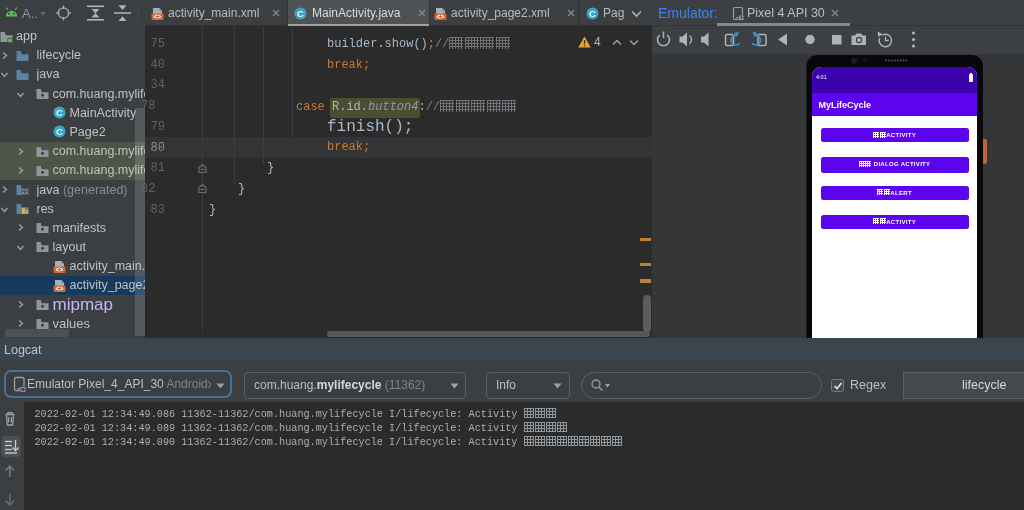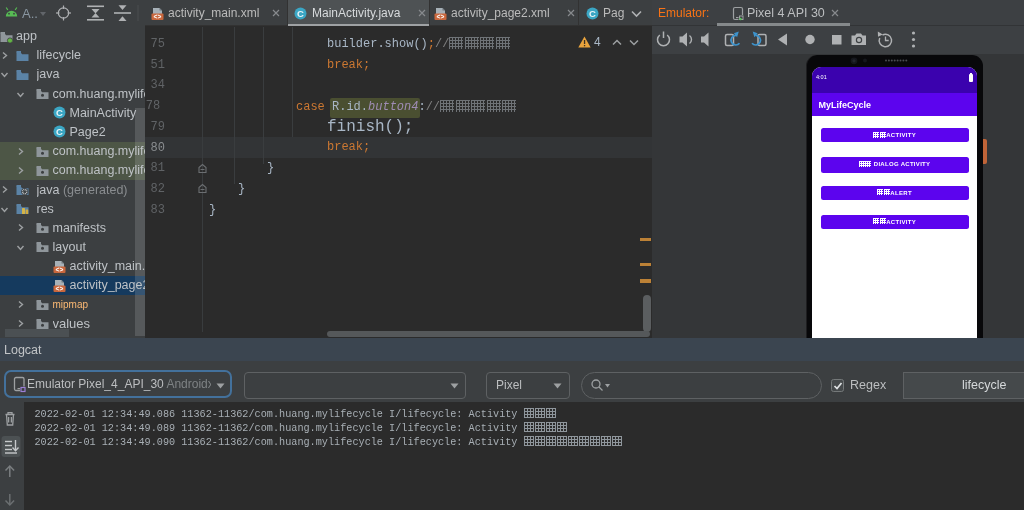--- a/index.html
+++ b/index.html
@@ -155,21 +155,21 @@
     </svg>
 <div class="a" style="left:69.5px;top:277.3px;width:75.0px;height:16px;line-height:16px;overflow:hidden;white-space:nowrap;color:#bec2c6;font-size:12.5px">activity_page2.xml</div>
 <svg class="a" style="left:16px;top:299.98px" width="9" height="9">
       <polyline points="3,1.5 6.5,4.5 3,7.5" fill="none" stroke="#9da0a2" stroke-width="1.4"></polyline>
     </svg>
 <svg class="a" style="left:35.5px;top:297.98px" width="13" height="13">
       <path d="M0.5 3.5 h4.2 l1.4 1.8 h6.4 v6.7 h-12 z" fill="#8f969b"></path>
       <rect x="0.5" y="2" width="4.5" height="2" fill="#8f969b"></rect>
       <circle cx="6.5" cy="8.3" r="1.5" fill="#3b3e40"></circle>
     </svg>
-<div class="a" style="left:52.5px;top:296.5px;width:92.0px;height:16px;line-height:16px;overflow:hidden;white-space:nowrap;color:#fdba74;font-size:10px">mipmap</div>
+<div class="a" style="left:52.5px;top:296.5px;width:92.0px;height:16px;line-height:16px;overflow:hidden;white-space:nowrap;color:#c4b5fd;font-size:17px">mipmap</div>
 <svg class="a" style="left:16px;top:319.15000000000003px" width="9" height="9">
       <polyline points="3,1.5 6.5,4.5 3,7.5" fill="none" stroke="#9da0a2" stroke-width="1.4"></polyline>
     </svg>
 <svg class="a" style="left:35.5px;top:317.15000000000003px" width="13" height="13">
       <path d="M0.5 3.5 h4.2 l1.4 1.8 h6.4 v6.7 h-12 z" fill="#8f969b"></path>
       <rect x="0.5" y="2" width="4.5" height="2" fill="#8f969b"></rect>
       <circle cx="6.5" cy="8.3" r="1.5" fill="#3b3e40"></circle>
     </svg>
 <div class="a" style="left:52.5px;top:315.7px;width:92.0px;height:16px;line-height:16px;overflow:hidden;white-space:nowrap;color:#bec2c6;font-size:13px">values</div>
 <div class="a" style="left:135px;top:108px;width:9.5px;height:228px;background:rgba(205,212,210,0.18)"></div>
@@ -216,27 +216,27 @@
       <circle cx="6.5" cy="6.5" r="6" fill="#3ba6c4"></circle>
       <text x="6.5" y="10" font-size="9.5" font-weight="bold" fill="#eaf4f7" text-anchor="middle" font-family="Liberation Sans">C</text>
     </svg>
 
 <div class="a" style="left:603px;top:5px;width:24px;height:16px;line-height:16px;overflow:hidden;white-space:nowrap;color:#bbbbbb;font-size:12px">Pag</div>
 <svg class="a" style="left:630px;top:9px" width="13" height="10">
       <polyline points="2,2.5 6.5,7 11,2.5" fill="none" stroke="#afb1b3" stroke-width="1.6"></polyline>
     </svg>
 <div class="a" style="left:144.5px;top:137.2px;width:507px;height:20.7px;background:#323436"></div>
 <div class="a mono" style="left:141px;top:36.0px;width:24px;height:16px;line-height:16px;text-align:right;color:#606366;font-size:12px">75</div>
-<div class="a mono" style="left:141px;top:56.7px;width:24px;height:16px;line-height:16px;text-align:right;color:#606366;font-size:12px">51</div>
+<div class="a mono" style="left:141px;top:56.7px;width:24px;height:16px;line-height:16px;text-align:right;color:#606366;font-size:12px">40</div>
 <div class="a mono" style="left:141px;top:77.4px;width:24px;height:16px;line-height:16px;text-align:right;color:#606366;font-size:12px">34</div>
-<div class="a mono" style="left:141px;top:98.1px;width:24px;height:16px;line-height:16px;text-align:center;color:#606366;font-size:12px">78</div>
+<div class="a mono" style="left:141px;top:98.1px;width:24px;height:16px;line-height:16px;text-align:left;color:#606366;font-size:12px">78</div>
 <div class="a mono" style="left:141px;top:118.8px;width:24px;height:16px;line-height:16px;text-align:right;color:#606366;font-size:12px">79</div>
 <div class="a mono" style="left:141px;top:139.5px;width:24px;height:16px;line-height:16px;text-align:right;color:#8a8d90;font-size:12px">80</div>
 <div class="a mono" style="left:141px;top:160.2px;width:24px;height:16px;line-height:16px;text-align:right;color:#606366;font-size:12px">81</div>
-<div class="a mono" style="left:141px;top:180.9px;width:24px;height:16px;line-height:16px;text-align:right;color:#606366;font-size:12px">82</div>
+<div class="a mono" style="left:141px;top:180.9px;width:24px;height:16px;line-height:16px;color:#606366;font-size:12px">82</div>
 <div class="a mono" style="left:141px;top:201.6px;width:24px;height:16px;line-height:16px;text-align:right;color:#606366;font-size:12px">83</div>
 <div class="a" style="left:202px;top:27px;width:1px;height:305px;background:#393c3e"></div>
 <div class="a" style="left:234px;top:27px;width:1px;height:157px;background:#3a3d3f"></div>
 <div class="a" style="left:263px;top:27px;width:1px;height:137px;background:#3a3d3f"></div>
 <div class="a" style="left:292px;top:27px;width:1px;height:110px;background:#3a3d3f"></div>
 <svg class="a" style="left:197px;top:162.7px" width="11" height="11">
       <path d="M2 4.5 L5.5 1.5 L9 4.5 V9.5 H2 Z" fill="none" stroke="#6b6e71" stroke-width="1.1"></path>
       <line x1="3.5" y1="6.5" x2="7.5" y2="6.5" stroke="#6b6e71" stroke-width="1.1"></line>
     </svg>
 <svg class="a" style="left:197px;top:183.4px" width="11" height="11">
@@ -264,21 +264,21 @@
       <polyline points="2,2.5 6,6.5 10,2.5" fill="none" stroke="#9da0a2" stroke-width="1.5"></polyline>
     </svg>
 <div class="a" style="left:640px;top:237.5px;width:11px;height:3.5px;background:#bc8136"></div>
 <div class="a" style="left:640px;top:262.5px;width:11px;height:3.5px;background:#bc8136"></div>
 <div class="a" style="left:640px;top:279.0px;width:11px;height:3.5px;background:#bc8136"></div>
 <div class="a" style="left:643px;top:295px;width:8px;height:37px;background:#5b5e60;border-radius:4px"></div>
 <div class="a" style="left:327px;top:331px;width:323px;height:5.5px;background:#55585a;border-radius:3px"></div>
 <div class="a" style="left:652px;top:0;width:372px;height:338px;background:#343638"></div>
 <div class="a" style="left:652px;top:0;width:372px;height:54px;background:#3d4043"></div>
 <div class="a" style="left:652px;top:25px;width:372px;height:1px;background:#323436"></div>
-<div class="a" style="left:658px;top:6px;width:70px;height:15px;line-height:15px;color:#f97316;font-size:12px">Emulator:</div>
+<div class="a" style="left:658px;top:6px;width:70px;height:15px;line-height:15px;color:#3b82f6;font-size:14px">Emulator:</div>
 <svg class="a" style="left:732px;top:6px" width="12" height="15">
       <rect x="1.5" y="1.5" width="9" height="12" rx="1.5" fill="none" stroke="#9da0a2" stroke-width="1.2"></rect>
       <rect x="4" y="11" width="4" height="1.2" fill="#9da0a2"></rect>
       <rect x="6.5" y="9" width="5" height="5" fill="#3d4043"></rect>
       <rect x="7.5" y="10" width="3.5" height="3.5" fill="none" stroke="#9da0a2" stroke-width="1"></rect>
       <circle cx="8.5" cy="13" r="1.2" fill="#55c25a"></circle>
     </svg>
 <div class="a" style="left:747px;top:6px;width:82px;height:15px;line-height:15px;color:#bcbec0;font-size:12.5px">Pixel 4 API 30</div>
 <svg class="a" style="left:831px;top:9px" width="8" height="8">
       <path d="M1 1 L7 7 M7 1 L1 7" stroke="#878a8d" stroke-width="1.2"></path>
@@ -359,25 +359,26 @@
       <rect x="1.5" y="1.5" width="9.5" height="13" rx="1.5" fill="none" stroke="#9da0a2" stroke-width="1.3"></rect>
       <rect x="4.5" y="12" width="3.5" height="1.2" fill="#9da0a2"></rect>
       <rect x="7" y="10.5" width="5.5" height="6" fill="#3c3f41"></rect>
       <rect x="8" y="11.5" width="4" height="4" fill="none" stroke="#9b7fd6" stroke-width="1.2"></rect>
     </svg>
 <div class="a" style="left:27px;top:377px;width:184px;height:15px;line-height:15px;font-size:12px;white-space:nowrap;overflow:hidden;color:#bcbec0">Emulator Pixel_4_API_30 <span style="color:#7e8284">Androidx8…</span></div>
 <svg class="a" style="left:216px;top:383px" width="9" height="6">
       <path d="M0.5 0.5 h8 l-4 5 z" fill="#9da0a2"></path>
     </svg>
 <div class="a" style="left:244px;top:372px;width:222px;height:27px;border:1px solid #5e6163;border-radius:4px;background:#3c3f41"></div>
+<div class="a" style="left:254px;top:378px;width:195px;height:15px;line-height:15px;font-size:12px;white-space:nowrap;color:#bcbec0">com.huang.<b style="color:#d6d9db">mylifecycle</b> <span style="color:#7e8284">(11362)</span></div>
 <svg class="a" style="left:450px;top:383px" width="9" height="6">
       <path d="M0.5 0.5 h8 l-4 5 z" fill="#9da0a2"></path>
     </svg>
 <div class="a" style="left:486px;top:372px;width:84px;height:27px;border:1px solid #5e6163;border-radius:4px;background:#3c3f41"></div>
-<div class="a" style="left:496px;top:378px;width:50px;height:15px;line-height:15px;font-size:12px;color:#bcbec0">Pixel</div>
+<div class="a" style="left:496px;top:378px;width:50px;height:15px;line-height:15px;font-size:12px;color:#bcbec0">Info</div>
 <svg class="a" style="left:553px;top:383px" width="9" height="6">
       <path d="M0.5 0.5 h8 l-4 5 z" fill="#9da0a2"></path>
     </svg>
 <div class="a" style="left:581px;top:372px;width:241px;height:27px;border:1px solid #5e6163;border-radius:13.5px;background:#3c3f41"></div>
 <svg class="a" style="left:590px;top:378px" width="22" height="15">
       <circle cx="6" cy="6" r="4" fill="none" stroke="#9da0a2" stroke-width="1.3"></circle>
       <line x1="9" y1="9" x2="12.5" y2="12.5" stroke="#9da0a2" stroke-width="1.3"></line>
       <path d="M15 6 h5 l-2.5 3.5 z" fill="#9da0a2"></path>
     </svg>
 <div class="a" style="left:831px;top:379px;width:13px;height:13px;border:1px solid #747879;border-radius:2.5px;background:#45494b"></div>

